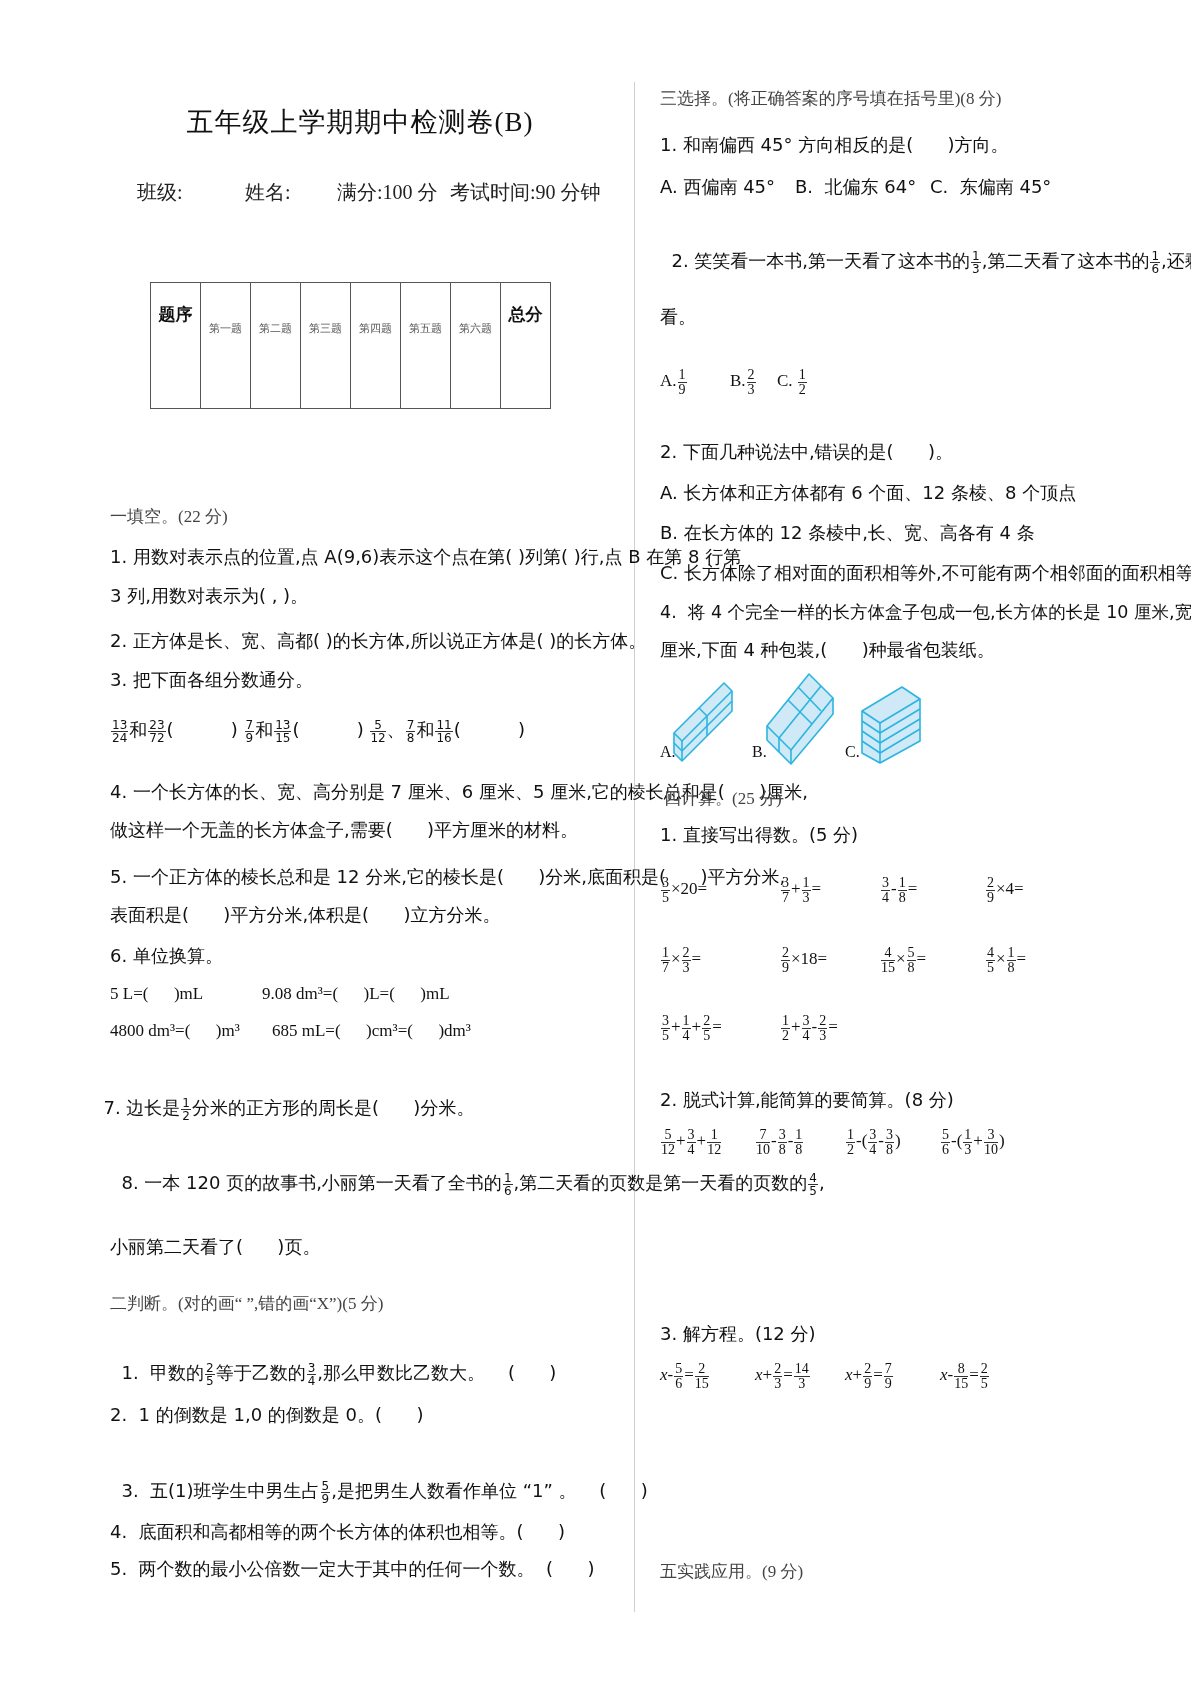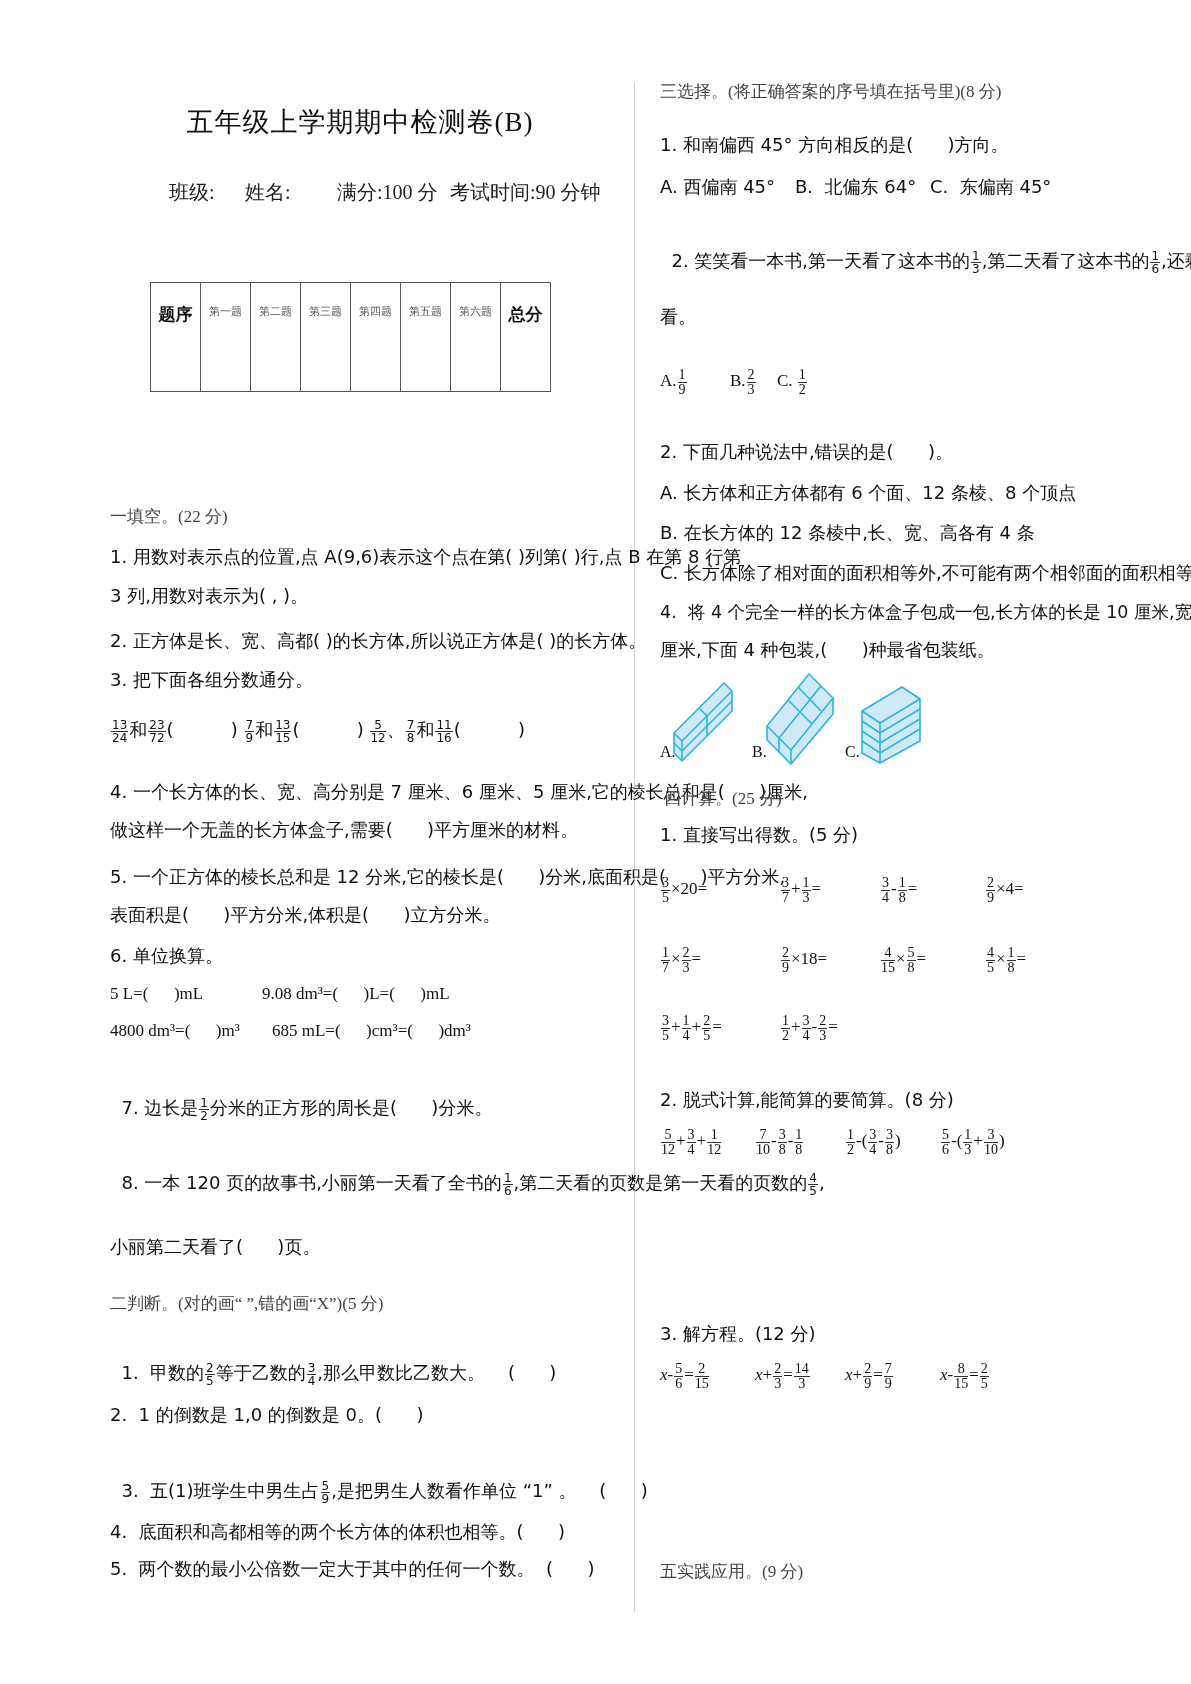--- a/index.html
+++ b/index.html
@@ -7,37 +7,37 @@
          font-family:"DejaVu Sans", "Liberation Sans", sans-serif; color:#111; }
   .serif { font-family:"Liberation Serif", "DejaVu Serif", serif; }
   .abs { position:absolute; white-space:nowrap; }
   .title { left:0; width:720px; top:104px; text-align:center; font-size:27px; letter-spacing:1px; }
   .info { top:179px; font-size:20px; color:#222; }
   .divider { position:absolute; left:634px; top:82px; width:1px; height:1530px; background:#d0d0d0; }
   table.score { position:absolute; left:150px; top:282px; border-collapse:collapse; }
   table.score td { border:1px solid #555; width:49px; height:87px; text-align:center; vertical-align:middle;
                    font-size:11px; color:#555; padding:0; }
   table.score td.head { font-size:17px; font-weight:bold; color:#111; vertical-align:top; padding-top:20px; }
-  table.score tr.r1 td.small { vertical-align:top; padding-top:21px; }
+  table.score tr.r1 td.small { vertical-align:top; padding-top:38px; }
   table.score tr.r2 td { height:88px; }
   table.score tr.r2 td.head { padding-top:16px; }
   .sec { font-size:17px; color:#444; }
   .q { font-size:18px; color:#111; }
   .frac { display:inline-block; vertical-align:middle; text-align:center; font-size:12px; line-height:12px; margin:0 1px; }
   .frac .n { display:block; border-bottom:1px solid #333; padding:0 1px; }
   .frac .d { display:block; }
   .fr-big { font-size:14px; line-height:14px; }
   .mathrow { font-size:17px; }
   svg.box { position:absolute; }
 </style>
 </head>
 <body>
 
 <div class="abs title serif">五年级上学期期中检测卷(B)</div>
-<div class="abs info serif" style="left:137px;margin-left:32px;">班级:</div>
+<div class="abs info serif" style="left:137px;">班级:</div>
 <div class="abs info serif" style="left:245px;">姓名:</div>
 <div class="abs info serif" style="left:337px;">满分:100 分</div>
 <div class="abs info serif" style="left:450px;">考试时间:90 分钟</div>
 
 <table class="score">
   <tbody>
       <tr class="r1">
     <td class="head">题序</td>
     <td class="small">第一题</td>
     <td class="small">第二题</td>
@@ -67,40 +67,40 @@
 <div class="abs q" style="left:110px; top:780px; white-space:pre;">4. 一个长方体的长、宽、高分别是 7 厘米、6 厘米、5 厘米,它的棱长总和是(      )厘米,</div>
 <div class="abs q" style="left:110px; top:818px; white-space:pre;">做这样一个无盖的长方体盒子,需要(      )平方厘米的材料。</div>
 <div class="abs q" style="left:110px; top:865px; white-space:pre;">5. 一个正方体的棱长总和是 12 分米,它的棱长是(      )分米,底面积是(      )平方分米,</div>
 <div class="abs q" style="left:110px; top:903px; white-space:pre;">表面积是(      )平方分米,体积是(      )立方分米。</div>
 <div class="abs q" style="left:110px; top:944px;">6. 单位换算。</div>
 <div class="abs q serif" style="left:110px; top:984px; font-size:17px; white-space:pre;">5 L=(      )mL</div>
 <div class="abs q serif" style="left:262px; top:984px; font-size:17px; white-space:pre;">9.08 dm³=(      )L=(      )mL</div>
 <div class="abs q serif" style="left:110px; top:1021px; font-size:17px; white-space:pre;">4800 dm³=(      )m³</div>
 <div class="abs q serif" style="left:272px; top:1021px; font-size:17px; white-space:pre;">685 mL=(      )cm³=(      )dm³</div>
 
-<div class="abs q" style="left:110px; top:1075px; white-space:pre;">
+<div class="abs q" style="left:92px; top:1075px; white-space:pre;">
   <span>7. 边长是</span><span class="frac"><span class="n">1</span><span class="d">2</span></span><span>分米的正方形的周长是(      )分米。</span>
 </div>
 <div class="abs q" style="left:110px; top:1150px; white-space:pre;">
   <span>8. 一本 120 页的故事书,小丽第一天看了全书的</span><span class="frac"><span class="n">1</span><span class="d">6</span></span><span>,第二天看的页数是第一天看的页数的</span><span class="frac"><span class="n">4</span><span class="d">5</span></span><span>,</span>
 </div>
 <div class="abs q" style="left:110px; top:1235px; white-space:pre;">小丽第二天看了(      )页。</div>
 
 <div class="abs sec serif" style="left:110px; top:1292px;">二判断。(对的画“ ”,错的画“X”)(5 分)</div>
 <div class="abs q" style="left:110px; top:1340px; white-space:pre;">
   <span>1.  甲数的</span><span class="frac"><span class="n">2</span><span class="d">5</span></span><span>等于乙数的</span><span class="frac"><span class="n">3</span><span class="d">4</span></span><span>,那么甲数比乙数大。    (      )</span>
 </div>
 <div class="abs q" style="left:110px; top:1403px; white-space:pre;">2.  1 的倒数是 1,0 的倒数是 0。(      )</div>
 <div class="abs q" style="left:110px; top:1458px; white-space:pre;">
   <span>3.  五(1)班学生中男生占</span><span class="frac"><span class="n">5</span><span class="d">9</span></span><span>,是把男生人数看作单位 “1” 。    (      )</span>
 </div>
 <div class="abs q" style="left:110px; top:1520px; white-space:pre;">4.  底面积和高都相等的两个长方体的体积也相等。(      )</div>
 <div class="abs q" style="left:110px; top:1557px; white-space:pre;">5.  两个数的最小公倍数一定大于其中的任何一个数。  (      )</div>
 
-<div class="abs sec serif" style="left:660px; top:80px;">三选择。(将正确答案的序号填在括号里)(8 分)</div>
+<div class="abs sec serif" style="left:660px; top:87px;">三选择。(将正确答案的序号填在括号里)(8 分)</div>
 <div class="abs q" style="left:660px; top:133px; white-space:pre;">1. 和南偏西 45° 方向相反的是(      )方向。</div>
 <div class="abs q" style="left:660px; top:175px; white-space:pre;">A. 西偏南 45°</div>
 <div class="abs q" style="left:795px; top:175px; white-space:pre;">B.  北偏东 64°</div>
 <div class="abs q" style="left:930px; top:175px; white-space:pre;">C.  东偏南 45°</div>
 
 <div class="abs q" style="left:660px; top:228px; white-space:pre;">
   <span>2. 笑笑看一本书,第一天看了这本书的</span><span class="frac"><span class="n">1</span><span class="d">3</span></span><span>,第二天看了这本书的</span><span class="frac"><span class="n">1</span><span class="d">6</span></span><span>,还剩下全书的(      )没</span>
 </div>
 <div class="abs q" style="left:660px; top:305px;">看。</div>
 

